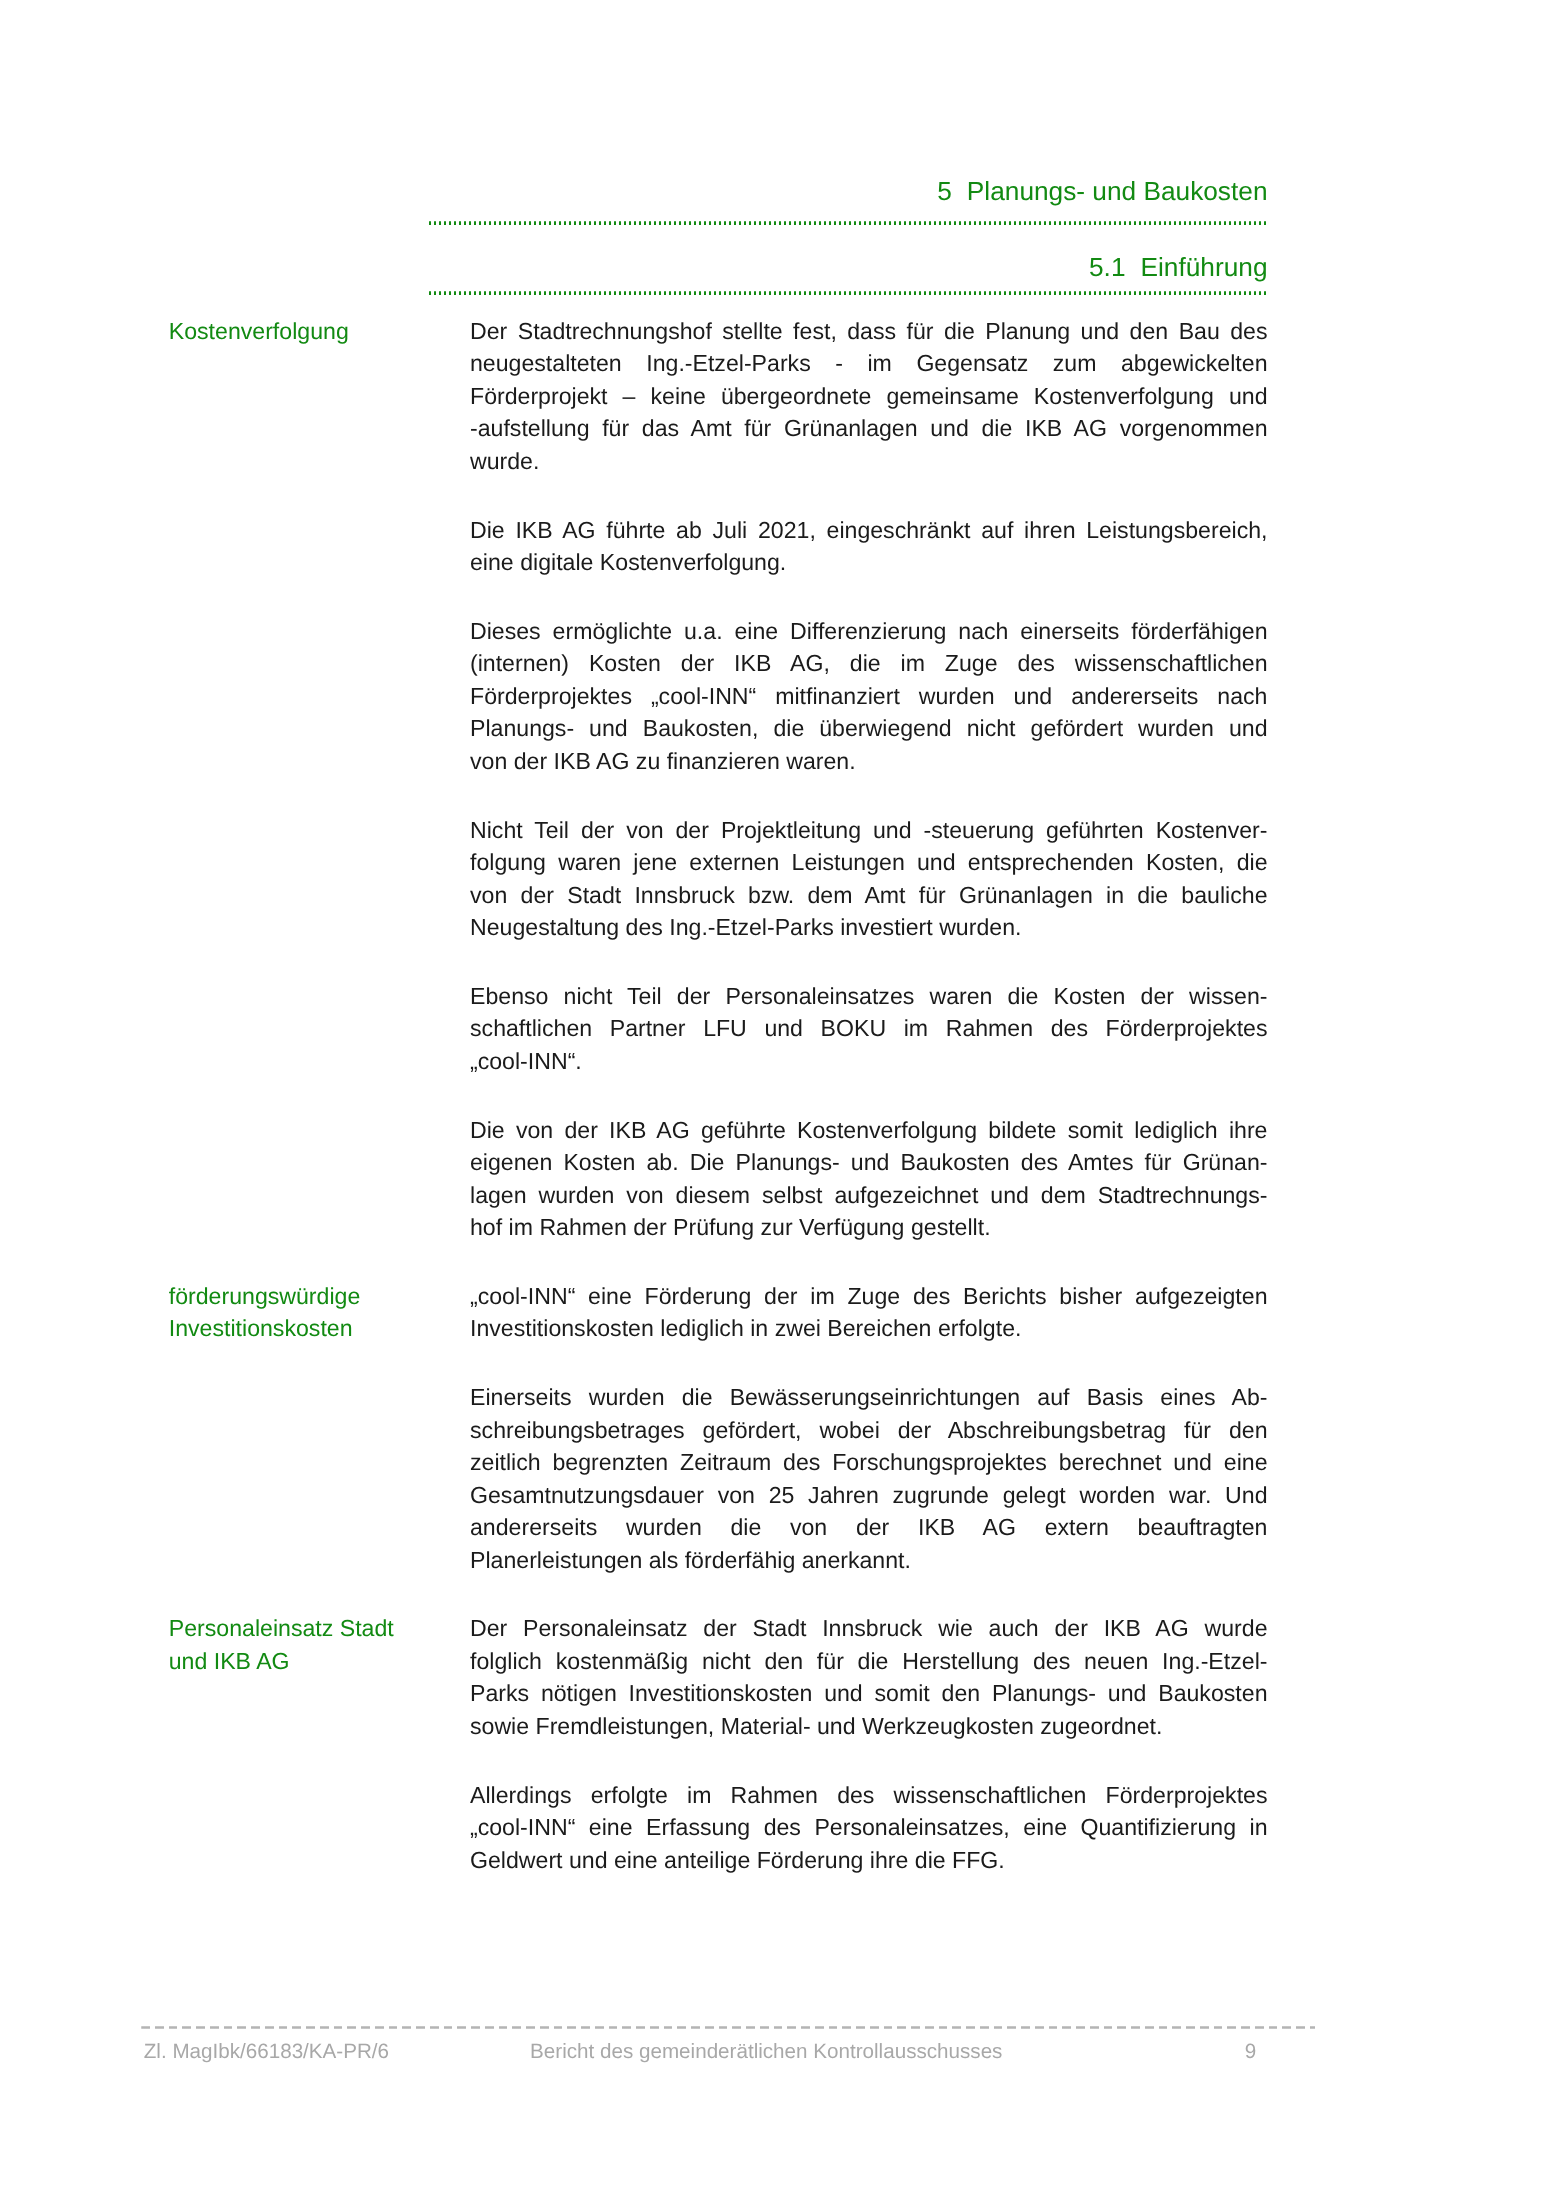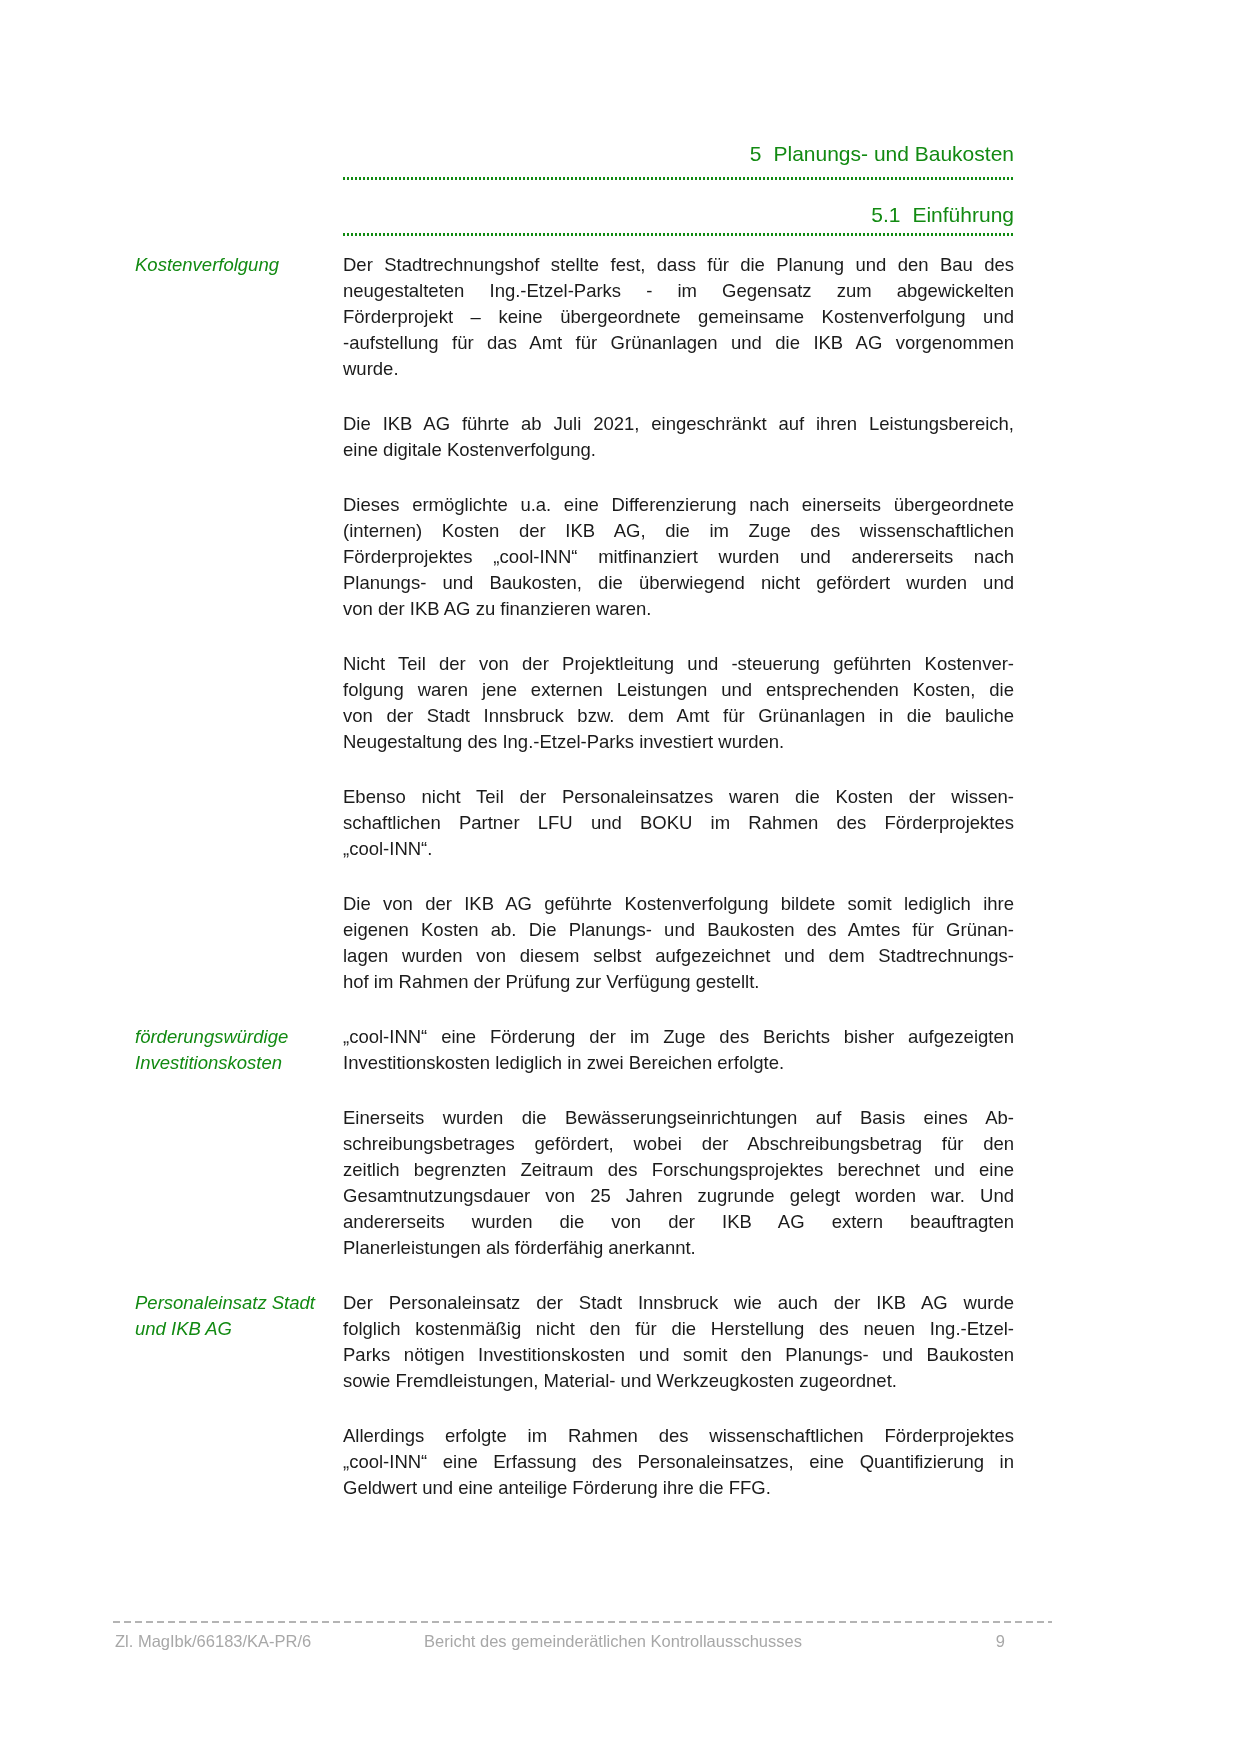--- a/index.html
+++ b/index.html
@@ -27,28 +27,28 @@
   }
   
   .content{
     position:absolute;left:135px;top:252px;width:879px;
     font-size:18.5px;line-height:26px;
   }
   .section-row{display:flex;align-items:flex-start;}
   .margin-label{
     width:208px;flex:0 0 208px;
     color:var(--green,#128a12);
-    font-style:italic;
   }
   .section-text{width:671px;flex:0 0 671px;}
   .paragraph{margin:0 0 29px 0;}
   .pline{
     text-align:justify;
     text-align-last:justify;
     white-space:normal;
+    margin-left:33px;
   }
   .pline.last{text-align-last:left;}
   
   .footer-rule{
     position:absolute;left:113px;top:1621px;width:1024px;height:2px;
     background-image:repeating-linear-gradient(90deg,#b4b4b4 0 7px,transparent 7px 11px);
   }
   .footer-text{
     position:absolute;
     color:var(--footer-gray,#a8a8a8);
@@ -82,21 +82,21 @@
             <div class="pline">neugestalteten Ing.-Etzel-Parks - im Gegensatz zum abgewickelten</div>
             <div class="pline">Förderprojekt – keine übergeordnete gemeinsame Kostenverfolgung und</div>
             <div class="pline">-aufstellung für das Amt für Grünanlagen und die IKB AG vorgenommen</div>
             <div class="pline last">wurde.</div>
           </div>
           <div class="paragraph">
             <div class="pline">Die IKB AG führte ab Juli 2021, eingeschränkt auf ihren Leistungsbereich,</div>
             <div class="pline last">eine digitale Kostenverfolgung.</div>
           </div>
           <div class="paragraph">
-            <div class="pline">Dieses ermöglichte u.a. eine Differenzierung nach einerseits übergeordnete</div>
+            <div class="pline">Dieses ermöglichte u.a. eine Differenzierung nach einerseits förderfähigen</div>
             <div class="pline">(internen) Kosten der IKB AG, die im Zuge des wissenschaftlichen</div>
             <div class="pline">Förderprojektes „cool-INN“ mitfinanziert wurden und andererseits nach</div>
             <div class="pline">Planungs- und Baukosten, die überwiegend nicht gefördert wurden und</div>
             <div class="pline last">von der IKB AG zu finanzieren waren.</div>
           </div>
           <div class="paragraph">
             <div class="pline">Nicht Teil der von der Projektleitung und -steuerung geführten Kostenver-</div>
             <div class="pline">folgung waren jene externen Leistungen und entsprechenden Kosten, die</div>
             <div class="pline">von der Stadt Innsbruck bzw. dem Amt für Grünanlagen in die bauliche</div>
             <div class="pline last">Neugestaltung des Ing.-Etzel-Parks investiert wurden.</div>

